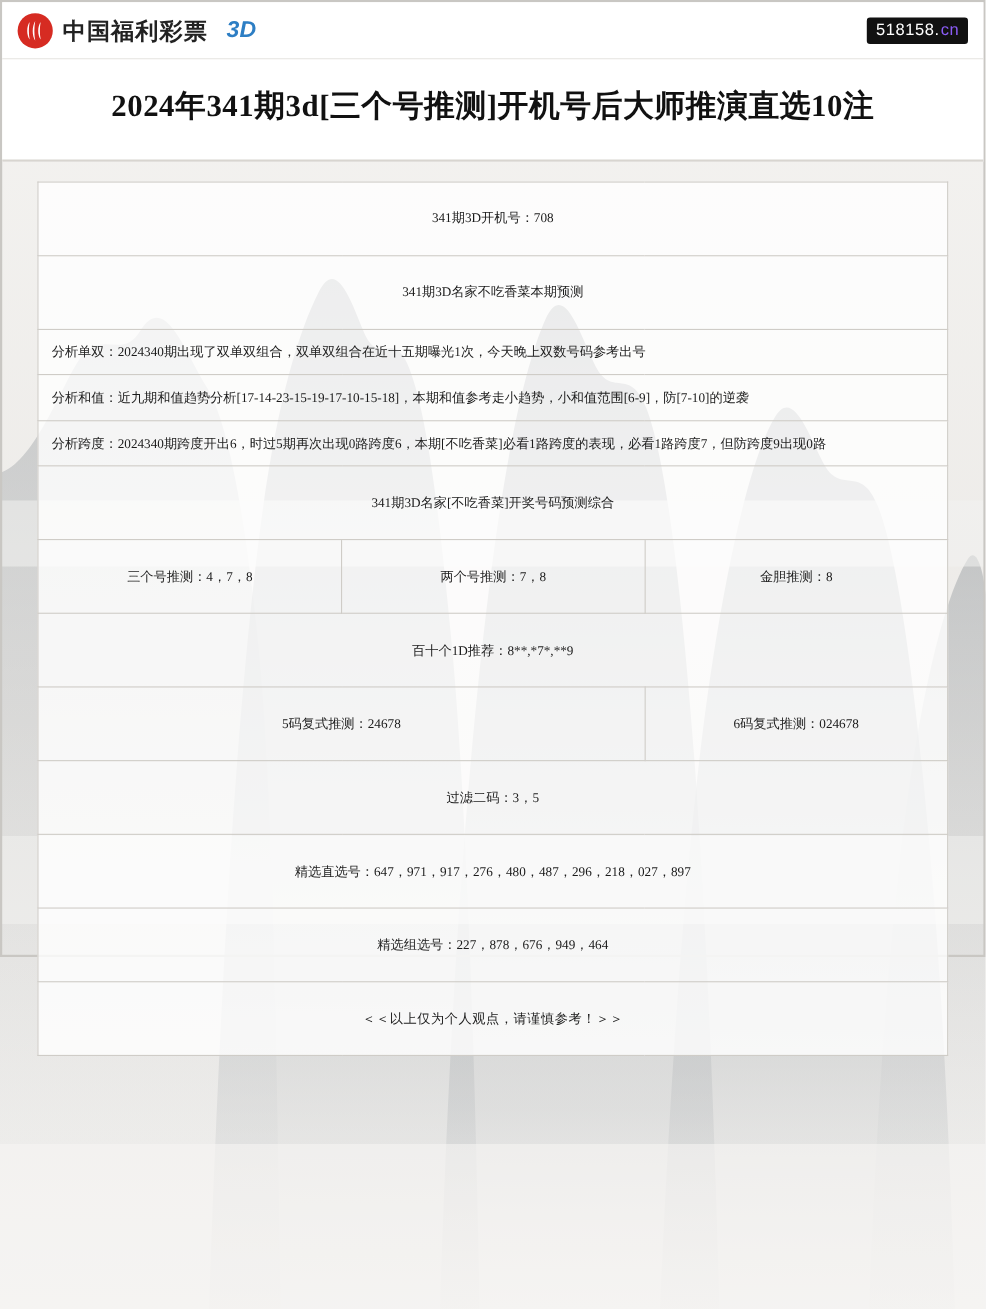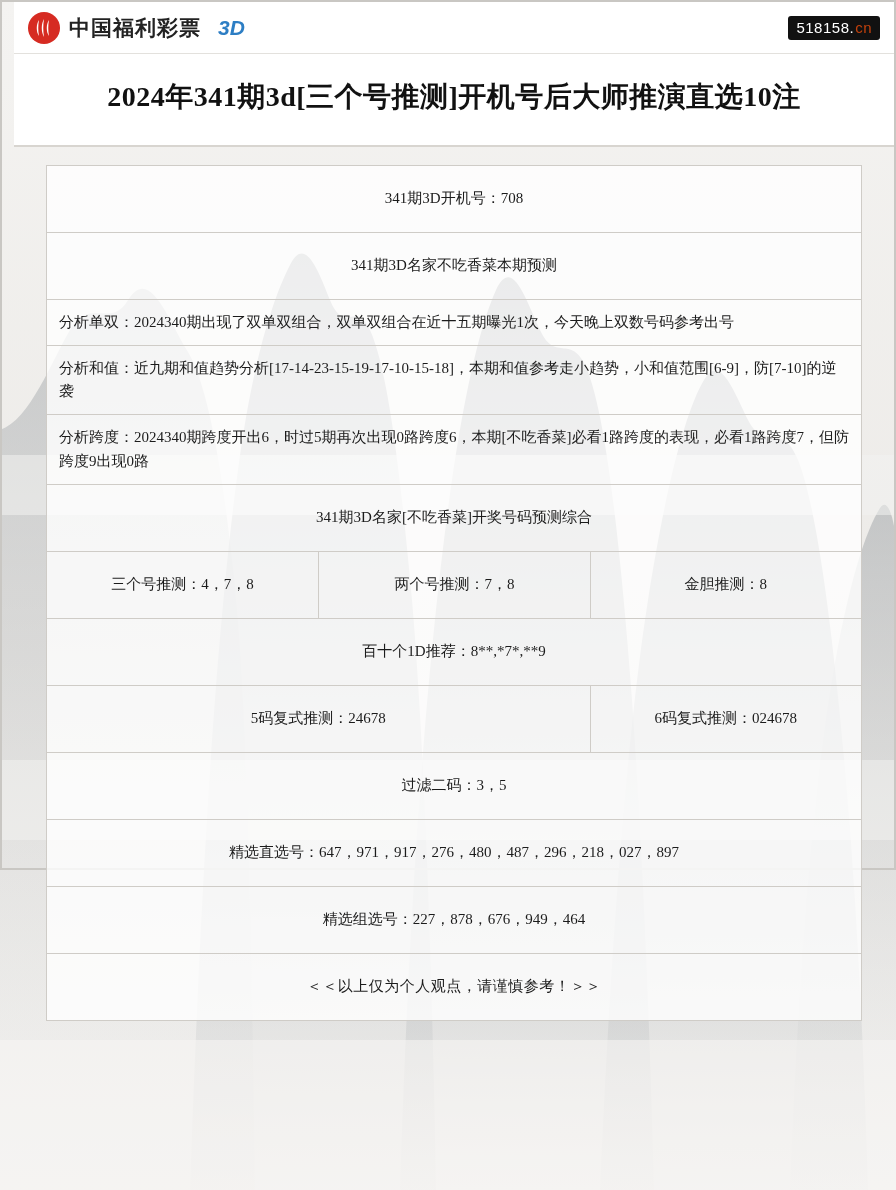--- a/index.html
+++ b/index.html
@@ -23,21 +23,20 @@
     pointer-events: none;
   }
   .page-wrap {
     position: relative;
     z-index: 2;
     width: 896px;
     height: 870px;
     box-sizing: border-box;
     border: 2px solid #c9c7c3;
     background: transparent;
-    padding-left: 12px;
   }
   
   .header {
     height: 52px;
     background: #ffffff;
     border-bottom: 1px solid #e3e1dd;
     display: flex;
     align-items: center;
     padding: 0 14px;
     box-sizing: border-box;
@@ -73,21 +72,21 @@
     background: #111;
     color: #fff;
     font-family: "Liberation Sans", sans-serif;
     font-size: 15px;
     padding: 3px 8px 4px 8px;
     border-radius: 3px;
     letter-spacing: 0.5px;
     display: flex;
     align-items: center;
   }
-  .site-badge .cn { color: #c2410c; margin-left: 1px; }
+  .site-badge .cn { color: #8b5cf6; margin-left: 1px; }
 
   
   .title-bar {
     background: #ffffff;
     border-bottom: 2px solid #d8d5d0;
     padding: 6px 10px 12px 10px;
     text-align: center;
   }
   .page-title {
     font-family: "Liberation Serif", serif;
@@ -103,21 +102,21 @@
   }
   table.main {
     width: 100%;
     border-collapse: collapse;
     background: rgba(255,255,255,0.80);
     table-layout: fixed;
   }
   table.main td {
     border: 1px solid #cfccc7;
     padding: 11px 12px;
-    font-size: 15px;
+    font-size: 12px;
     color: #1b1b1b;
     line-height: 1.55;
     vertical-align: middle;
     font-family: "Liberation Serif", "DejaVu Serif", serif;
   }
   td.center { text-align: center; }
   td.left   { text-align: left; }
   .pad-tall { height: 44px; }
   .note {
     text-align: center;

